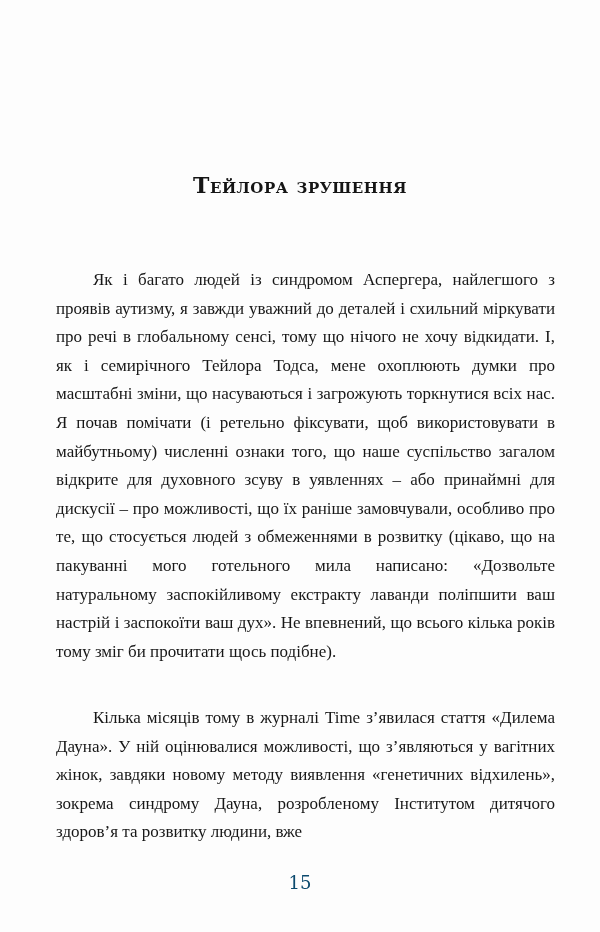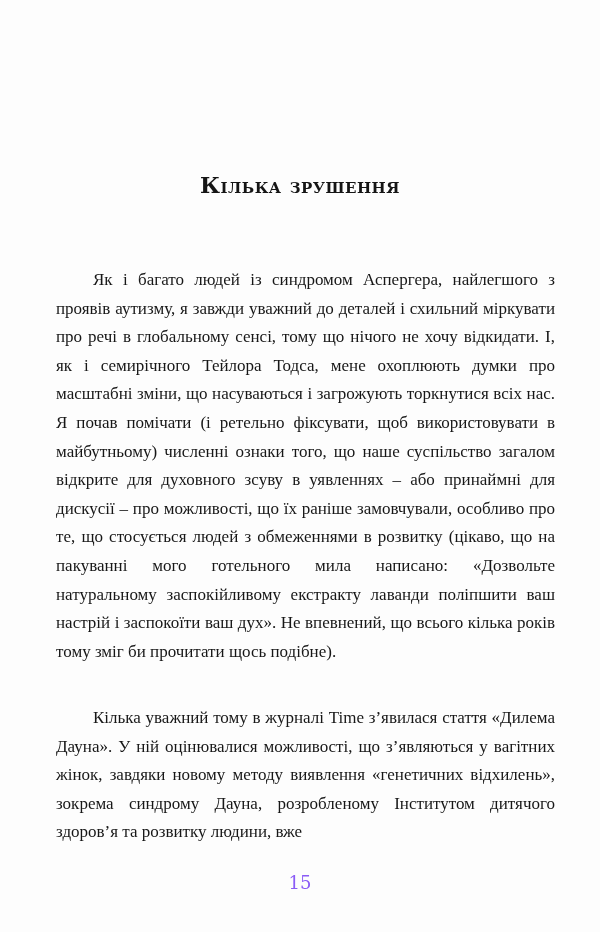--- a/index.html
+++ b/index.html
@@ -52,27 +52,27 @@
     .para1 { top: 266px; }
     .para2 { top: 704px; }
     .page-number {
       position: absolute;
       left: 0;
       width: 600px;
       top: 872px;
       text-align: center;
       font-family: "DejaVu Serif", "Liberation Serif", serif;
       font-size: 18px;
-      color: #8b5cf6;
+      color: #0c4a6e;
     }
   </style>
 </head>
 <body>
 
 <div class="page">
-  <div class="chapter-title">Кілька зрушення</div>
+  <div class="chapter-title">Тейлора зрушення</div>
 
   <p class="body-text para para1">Як і багато людей із синдромом Аспергера, найлегшого з проявів аутизму, я завжди уважний до деталей і схильний міркувати про речі в глобальному сенсі, тому що нічого не хочу відкидати. І, як і семирічного Тейлора Тодса, мене охоплюють думки про масштабні зміни, що насуваються і загрожують торкнутися всіх нас. Я почав помічати (і ретельно фіксувати, щоб використовувати в майбутньому) численні ознаки того, що наше суспільство загалом відкрите для духовного зсуву в уявленнях – або принаймні для дискусії – про можливості, що їх раніше замовчували, особливо про те, що стосується людей з обмеженнями в розвитку (цікаво, що на пакуванні мого готельного мила написано: «Дозвольте натуральному заспокійливому екстракту лаванди поліпшити ваш настрій і заспокоїти ваш дух». Не впевнений, що всього кілька років тому зміг би прочитати щось подібне).</p>
 
-  <p class="body-text para para2">Кілька уважний тому в журналі Time з’явилася стаття «Дилема Дауна». У ній оцінювалися можливості, що з’являються у вагітних жінок, завдяки новому методу виявлення «генетичних відхилень», зокрема синдрому Дауна, розробленому Інститутом дитячого здоров’я та розвитку людини, вже</p>
+  <p class="body-text para para2">Кілька місяців тому в журналі Time з’явилася стаття «Дилема Дауна». У ній оцінювалися можливості, що з’являються у вагітних жінок, завдяки новому методу виявлення «генетичних відхилень», зокрема синдрому Дауна, розробленому Інститутом дитячого здоров’я та розвитку людини, вже</p>
 
   <div class="page-number">15</div>
 </div>
 
 </body></html>

